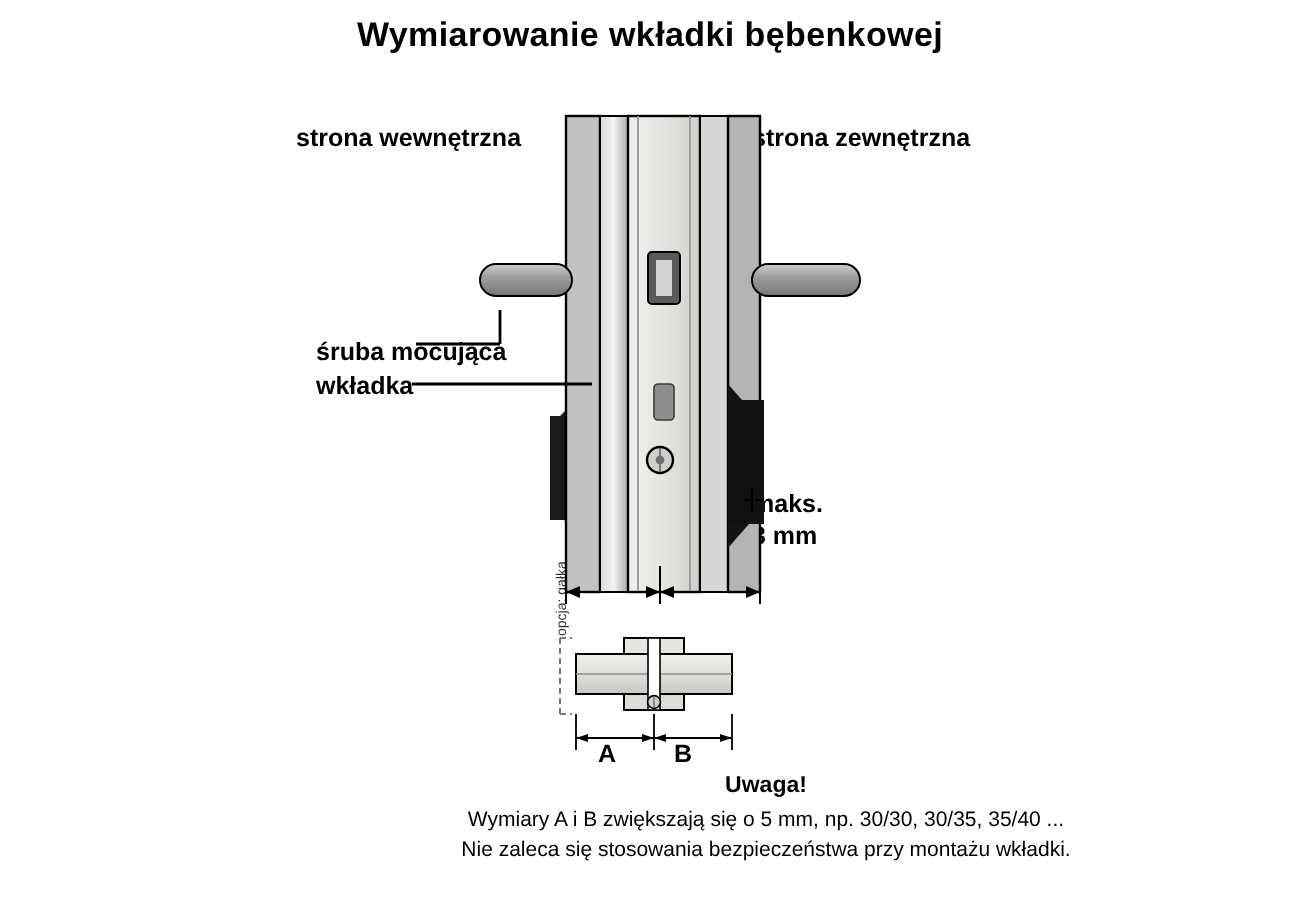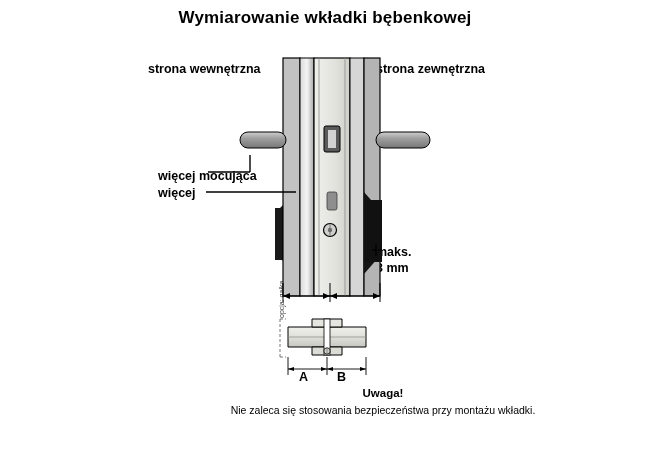--- a/index.html
+++ b/index.html
@@ -107,22 +107,22 @@
 <body>
 
 <div id="stage">
 
   <div class="abs side-label" id="label-inner">strona wewnętrzna</div>
 
   <div class="abs" id="title">Wymiarowanie wkładki bębenkowej</div>
   <div class="abs side-label" id="label-outer">strona zewnętrzna</div>
 
   <div class="abs" id="label-screw">
-    <div>więcej mocująca</div>
-    <div>więcej</div>
+    <div>śruba mocująca</div>
+    <div>wkładka</div>
   </div>
 
   <div class="abs" id="label-max">
     <div>maks.</div>
     <div>3 mm</div>
   </div>
 
   <div class="abs dim-letter" id="dimA-top">A</div>
   <div class="abs dim-letter" id="dimB-top">B</div>
   <div class="abs dim-letter" id="dimA-bot">A</div>
@@ -259,16 +259,17 @@
       <line x1="65" y1="64" x2="104" y2="64" stroke="#000" stroke-width="0.9"></line>
       <polygon points="26,64 32,62 32,66" fill="#000"></polygon>
       <polygon points="65,64 59,62 59,66" fill="#000"></polygon>
       <polygon points="65,64 71,62 71,66" fill="#000"></polygon>
       <polygon points="104,64 98,62 98,66" fill="#000"></polygon>
     </g>
   </svg>
 
   <div class="abs" id="notes">
     <div class="note-head">Uwaga!</div>
+    <div class="note-line">Wymiary A i B zwiększają się o 5 mm, np. 30/30, 30/35, 35/40 ...</div>
     <div class="note-line">Nie zaleca się stosowania bezpieczeństwa  przy montażu wkładki.</div>
   </div>
 
 </div>
 
 </body></html>

